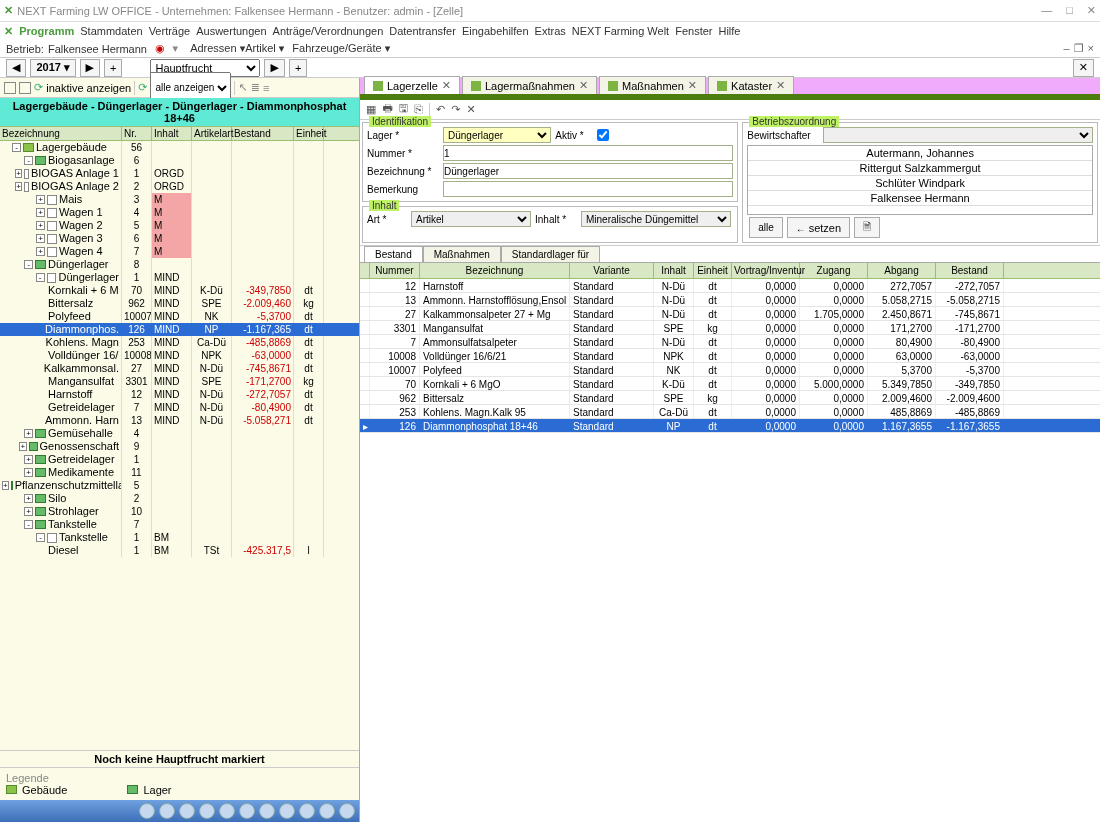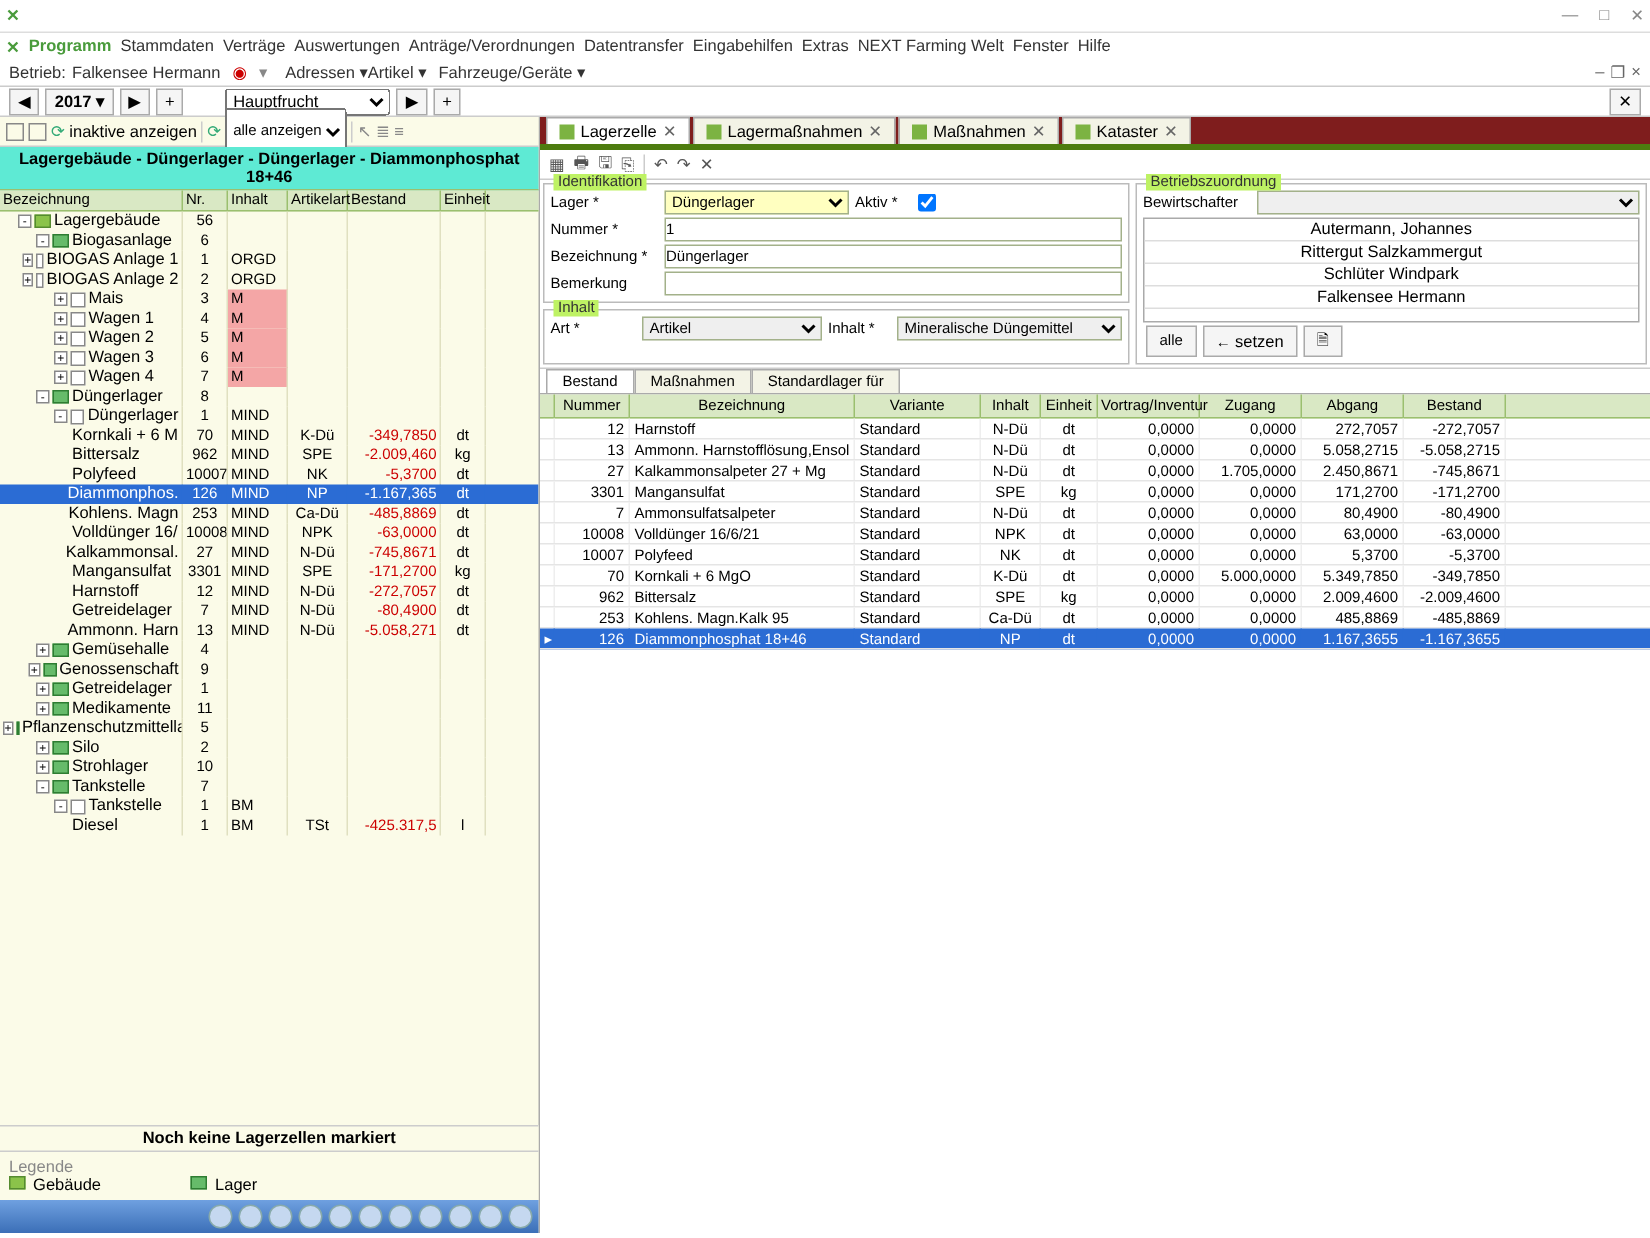--- a/index.html
+++ b/index.html
@@ -61,21 +61,21 @@
 
 .lgrid-body { flex: 1; overflow: hidden; }
 .left-status { text-align: center; font-weight: bold; padding: 2px; background: #fbfbe8; border-top: 1px solid #ccc; }
 .legend { padding: 4px 6px; border-top: 1px solid #ccc; background: #fbfbe8; font-size:10px; }
 .legend-row { display:flex; gap: 60px; }
 .bottom-bar { height: 22px; background: linear-gradient(#6fa0e0,#3b6fb7); display:flex; align-items:center; padding:0 4px; gap:4px; }
 .bottom-bar .circ { width:16px; height:16px; border-radius:50%; background:#c5d8f0; border:1px solid #8aa; }
 .bottom-bar .sp { flex:1; }
 
 
-.rtabs { height: 22px; display: flex; align-items: flex-end; border-bottom: 4px solid #4d7c0f; padding-left: 4px; gap: 2px; background:#7f1d1d; }
+.rtabs { height: 22px; display: flex; align-items: flex-end; border-bottom: 6px solid #4d7c0f; padding-left: 4px; gap: 2px; background:#f0abfc; }
 .rtab { border: 1px solid #aaa; border-bottom: none; padding: 2px 8px; background: #f3f3e6; display:flex; align-items:center; gap:4px; font-size:11px; }
 .rtab.active { background: #fff; }
 .rtab .x { color:#666; cursor:pointer; }
 .rtab .ti { width:10px;height:10px; background:#7cb342; display:inline-block; }
 
 .r-toolbar { height: 20px; display:flex; align-items:center; gap:6px; padding:2px 6px; border-bottom:1px solid #ccc; font-size:12px; color:#555; }
 
 .form-area { display:flex; gap:0; border-bottom:1px solid #ccc; }
 .fs { border:1px solid #bbb; margin:2px; padding:2px 4px; flex:1; position:relative; }
 .fs-title { position:absolute; top:-7px; left:6px; background:#bef264; padding:0 3px; font-size:10px; color:#333; }
@@ -112,20 +112,21 @@
 .rc-ein{ width:38px; text-align:center; }
 .rc-num{ width:68px; text-align:right; }
 .rr.sel { background:#2b6cd4; color:#fff; }
 .rr.sel > div { border-color:#2b6cd4; }
 </style>
 </head>
 <body>
 
 <div class="titlebar">
   <span class="logo">✕</span>
+  <span>NEXT Farming LW OFFICE - Unternehmen: Falkensee Hermann - Benutzer: admin - [Zelle]</span>
   <div class="wbtns">
     <span>—</span>
     <span>□</span>
     <span>✕</span>
   </div>
 </div>
 
 <div class="menubar">
   <span>✕</span>
   <span id="menu-items"><span style="margin-right:6px;">Programm</span><span style="margin-right:6px;">Stammdaten</span><span style="margin-right:6px;">Verträge</span><span style="margin-right:6px;">Auswertungen</span><span style="margin-right:6px;">Anträge/Verordnungen</span><span style="margin-right:6px;">Datentransfer</span><span style="margin-right:6px;">Eingabehilfen</span><span style="margin-right:6px;">Extras</span><span style="margin-right:6px;">NEXT Farming Welt</span><span style="margin-right:6px;">Fenster</span><span style="margin-right:6px;">Hilfe</span></span>
@@ -569,21 +570,21 @@
             <span class="indent" style="width:46px"></span>
             <span>Diesel</span>
           </div>
           <div class="c-nr">1</div>
           <div class="c-inh ">BM</div>
           <div class="c-art">TSt</div>
           <div class="c-bes neg">-425.317,5</div>
           <div class="c-ein">l</div>
         </div>
       </div>
-    <div class="left-status">Noch keine Lagerzellen markiert</div>
+    <div class="left-status">Noch keine Hauptfrucht markiert</div>
     <div class="legend">
       <div style="color:#888;">Legende</div>
       <div class="legend-row">
         <span><span class="ico ico-bld"></span> <span>Gebäude</span></span>
         <span><span class="ico ico-lag"></span> <span>Lager</span></span>
       </div>
     </div>
     <div class="bottom-bar">
       <div class="sp"></div>
       <span class="circ"></span>
@@ -639,21 +640,21 @@
           </div>
           <div class="frow">
             <label>Bemerkung</label>
             <input type="text" value="" style="">
           </div>
         </div>
         <div class="fs fs-inhalt">
           <div class="fs-title">Inhalt</div>
           <div class="frow">
             <label class="req">Art</label>
-            <select style="flex:0 0 120px;margin-left:17px;"><option>Artikel</option></select>
+            <select style="flex:0 0 120px;"><option>Artikel</option></select>
             <label class="req" style="width:42px;">Inhalt</label>
             <select style="flex:0 0 150px;"><option>Mineralische Düngemittel</option></select>
           </div>
         </div>
       </div>
       <div class="fs" style="flex:1;">
         <div class="fs-title">Betriebszuordnung</div>
         <div class="frow">
           <label>Bewirtschafter</label>
           <select><option></option></select>

